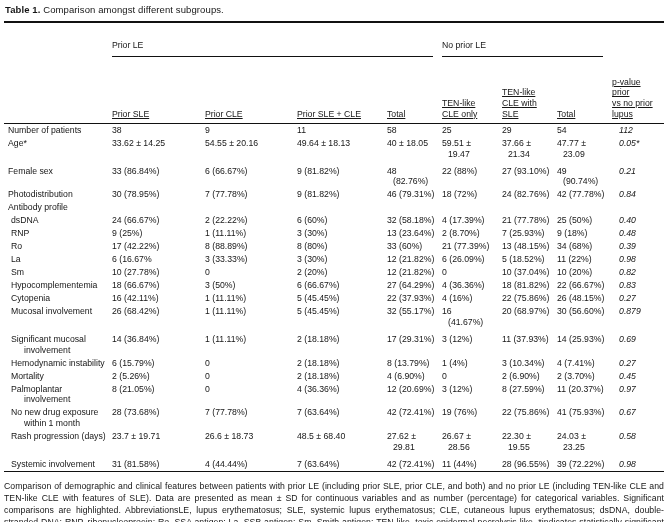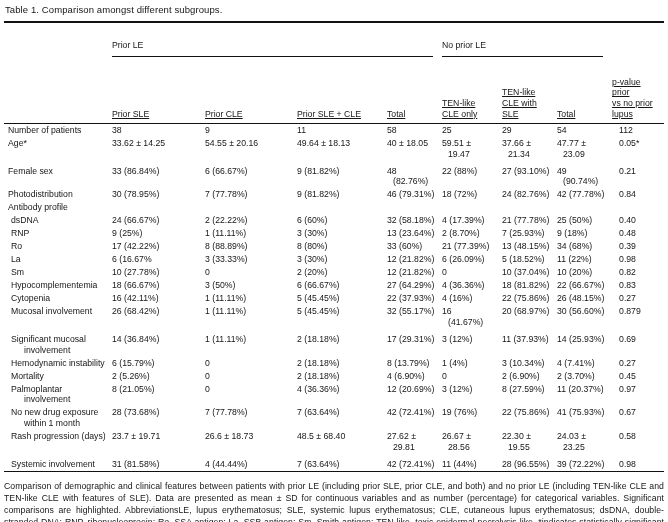--- a/index.html
+++ b/index.html
@@ -11,21 +11,21 @@
     font-family: "Liberation Sans", sans-serif;
   }
   .page { padding: 3px 4px 0 4px; }
 
   .title {
     font-size: 9.5px;
     line-height: 12px;
     margin: 1px 0 5px 1px;
     letter-spacing: 0.1px;
   }
-  .title .bold { font-weight: normal; text-align: center; }
+  .title .bold { font-weight: bold; text-align: center; }
 
   table.cmp {
     border-collapse: collapse;
     table-layout: fixed;
     width: 660px;
     border-top: 2px solid #111;
     border-bottom: 1.2px solid #111;
     font-size: 8.7px;
     line-height: 1.22;
   }
@@ -61,21 +61,21 @@
 
   td {
     vertical-align: top;
     padding: 1px 4px 1.4px 0;
   }
   td.val {
     white-space: pre-line;
     padding-left: 6px;
     text-indent: -6px; 
   }
-  td.val.c8 { padding-left: 13px; text-indent: -6px; }
+  td.val.c8 { padding-left: 13px; text-indent: -6px; font-style: italic; }
   td.lbl {
     padding-left: 17px;
     text-indent: -13px;
   }
   td.lbl.ind {
     padding-left: 20px;
     text-indent: -13px;
   }
   
   tbody tr:nth-child(3) td,

